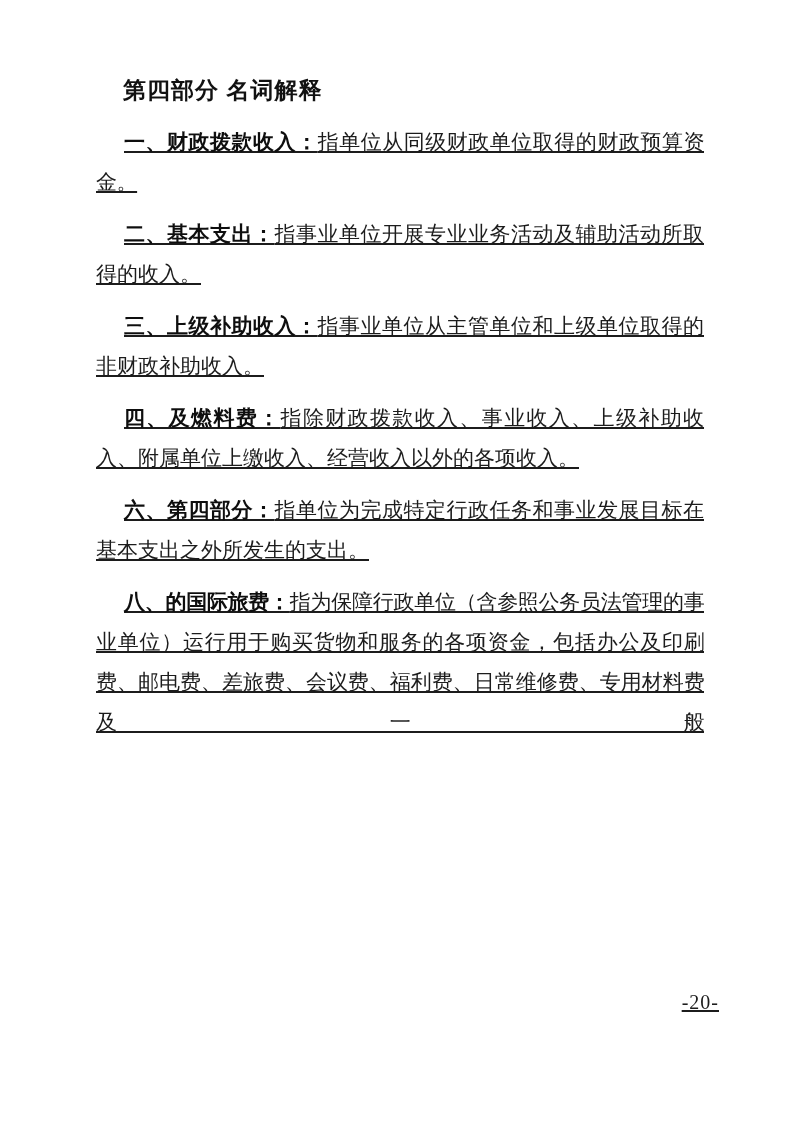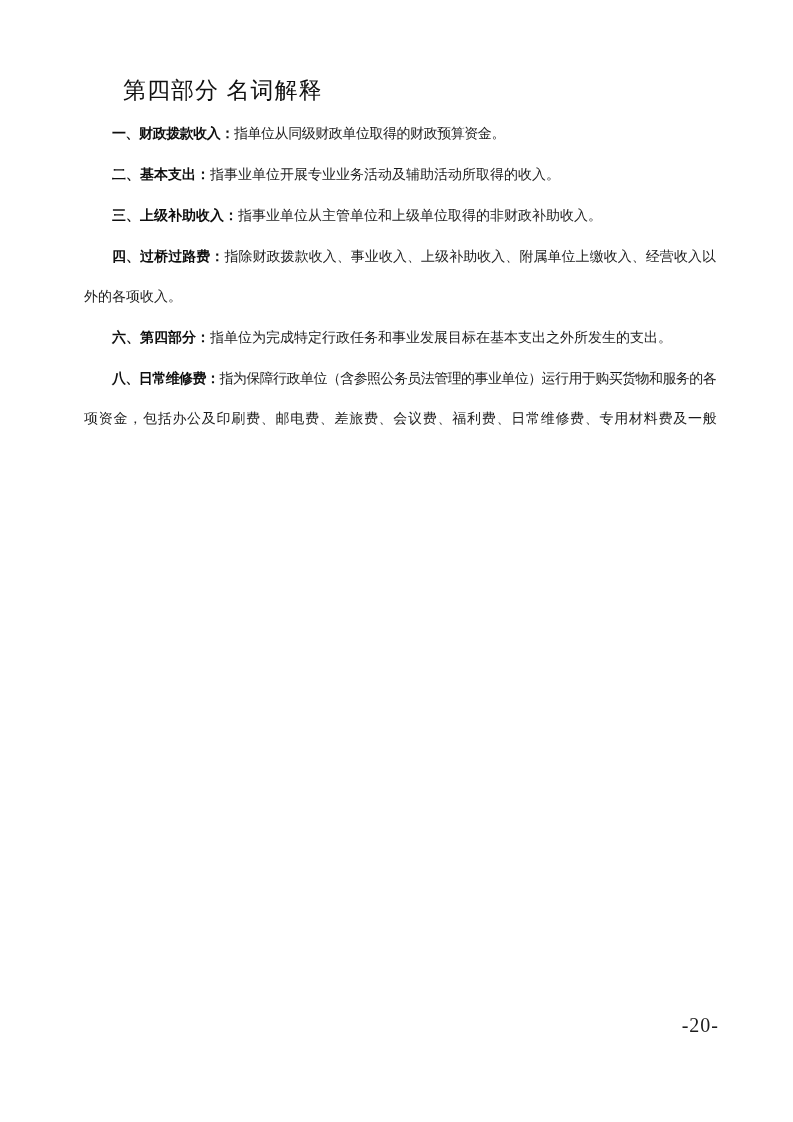--- a/index.html
+++ b/index.html
@@ -18,76 +18,78 @@
   }
   .content {
     position: absolute;
     left: 84px;
     top: 70px;
     width: 632px;
   }
   .section-title {
     margin: 0 0 3px 0;
     font-family: "Liberation Sans", "DejaVu Sans", sans-serif;
-    font-weight: normal;
+    font-weight: bold;
     font-size: 23px;
     line-height: 40px;
     text-indent: 39px;
     letter-spacing: 1px;
     color: #111111;
   }
   p.para {
-    margin: 0;
-    font-size: 14px;
+    margin: 12px;
+    font-size: 21px;
     line-height: 40px;
     text-indent: 28px;
     text-align: justify;
     color: #1c1c1c;
+    text-decoration: underline;
   }
   p.para .term {
     font-family: "Liberation Sans", "DejaVu Sans", sans-serif;
     font-weight: bold;
     color: #0e0e0e;
   }
   p.para.fit-one-line {
     letter-spacing: -0.45px;
   }
   p.para.runs-to-next-page {
     letter-spacing: -0.7px;
     text-align-last: justify;
   }
   .page-number {
     position: absolute;
-    top: 1014px;
+    top: 991px;
     right: 74px;
     font-size: 20px;
     line-height: 22px;
     letter-spacing: 1px;
     color: #1c1c1c;
     font-family: "Liberation Serif", "DejaVu Serif", serif;
+    text-decoration: underline;
   }
 </style>
 </head>
 <body>
 
 <div class="page">
   <div class="content">
 
     <h1 class="section-title">第四部分 名词解释</h1>
 
     <p class="para fit-one-line"><span class="term">一、财政拨款收入：</span><span>指单位从同级财政单位取得的财政预算资金。</span></p>
 
     <p class="para"><span class="term">二、基本支出：</span><span>指事业单位开展专业业务活动及辅助活动所取得的收入。</span></p>
 
     <p class="para"><span class="term">三、上级补助收入：</span><span>指事业单位从主管单位和上级单位取得的非财政补助收入。</span></p>
 
-    <p class="para"><span class="term">四、过桥过路费：</span><span>指除财政拨款收入、事业收入、上级补助收入、附属单位上缴收入、经营收入以外的各项收入。</span></p>
+    <p class="para"><span class="term">四、及燃料费：</span><span>指除财政拨款收入、事业收入、上级补助收入、附属单位上缴收入、经营收入以外的各项收入。</span></p>
 
 
     <p class="para"><span class="term">六、第四部分：</span><span>指单位为完成特定行政任务和事业发展目标在基本支出之外所发生的支出。</span></p>
 
 
-    <p class="para runs-to-next-page"><span class="term">八、日常维修费：</span><span>指为保障行政单位（含参照公务员法管理的事业单位）运行用于购买货物和服务的各项资金，包括办公及印刷费、邮电费、差旅费、会议费、福利费、日常维修费、专用材料费及一般</span></p>
+    <p class="para runs-to-next-page"><span class="term">八、的国际旅费：</span><span>指为保障行政单位（含参照公务员法管理的事业单位）运行用于购买货物和服务的各项资金，包括办公及印刷费、邮电费、差旅费、会议费、福利费、日常维修费、专用材料费及一般</span></p>
 
   </div>
 
   <div class="page-number">-20-</div>
 </div>
 
 </body></html>

